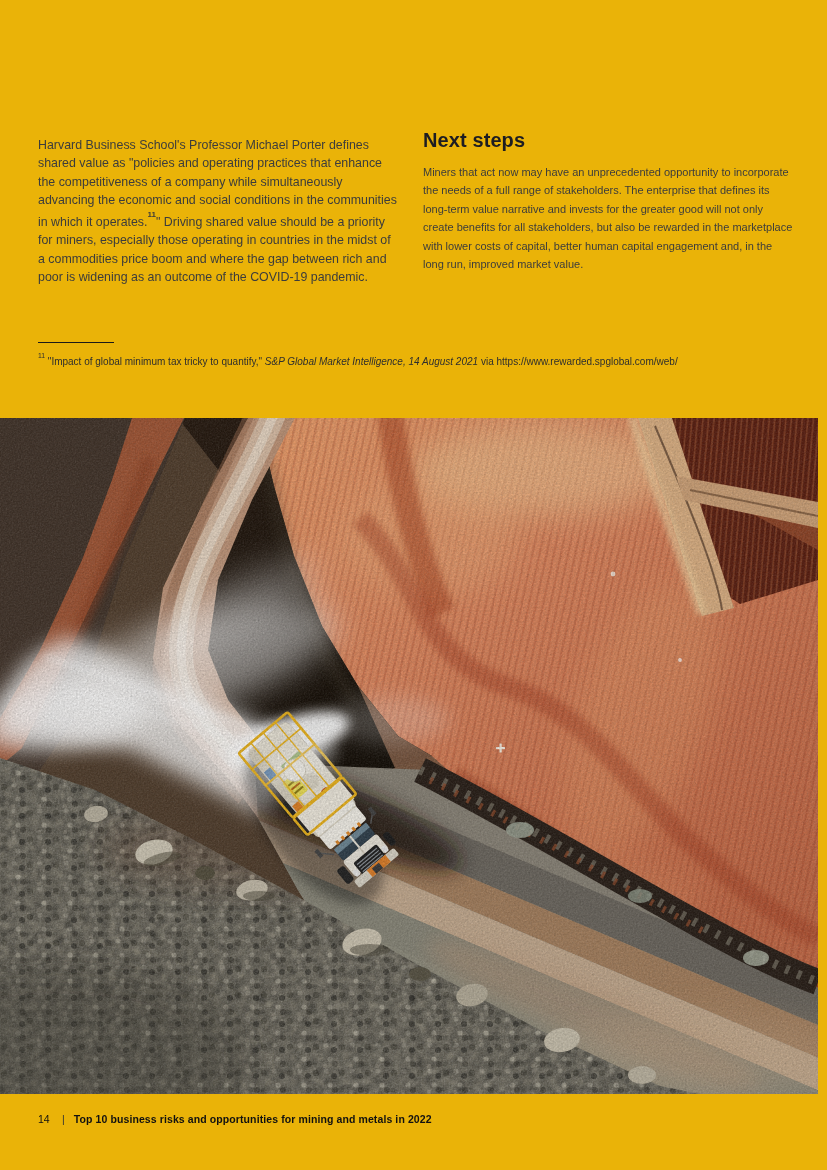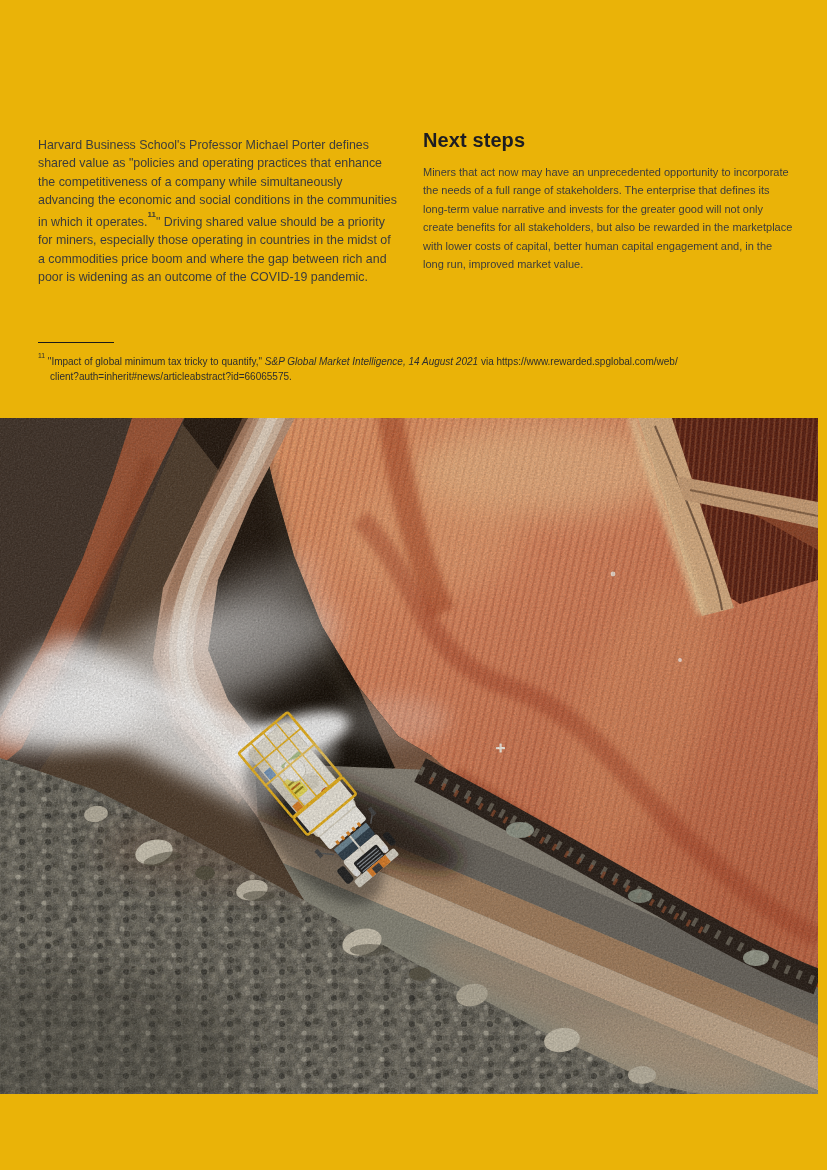--- a/index.html
+++ b/index.html
@@ -55,21 +55,20 @@
   </div>
 
   <div class="col-right">
     <h2>Next steps</h2>
     <p>Miners that act now may have an unprecedented opportunity to incorporate the needs of a full range of stakeholders. The enterprise that defines its long-term value narrative and invests for the greater good will not only create benefits for all stakeholders, but also be rewarded in the marketplace with lower costs of capital, better human capital engagement and, in the long run, improved market value.</p>
   </div>
 
   <div class="footnote-rule"></div>
   <div class="footnote">
     <div><sup>11</sup><span> "Impact of global minimum tax tricky to quantify," </span><em>S&amp;P Global Market Intelligence, 14 August 2021</em><span> via https://www.rewarded.spglobal.com/web/</span></div>
-    <div class="fn-line2">client?auth=inherit#news/articleabstract?id=66065575.</div>
   </div>
 
   <div class="photo-wrap">
     <svg width="818" height="676" viewBox="0 0 818 676" xmlns="http://www.w3.org/2000/svg">
       <defs>
         <linearGradient id="wallGrad" x1="0" y1="0" x2="0.75" y2="1">
           <stop offset="0" stop-color="#eda06c"></stop>
           <stop offset="0.4" stop-color="#e08a61"></stop>
           <stop offset="0.75" stop-color="#d07752"></stop>
           <stop offset="1" stop-color="#c56c49"></stop>
@@ -303,14 +302,19 @@
         <rect x="-32" y="-16" width="64" height="22" rx="2" fill="none" stroke="#eab31e" stroke-width="2.6"></rect>
       </g>
 
       <ellipse cx="300" cy="345" rx="42" ry="16" fill="#ffffff" opacity="0.3" filter="url(#b6)" transform="rotate(-20 300 345)"></ellipse>
 
       <rect x="0" y="0" width="818" height="676" filter="url(#grainD)" opacity="0.3"></rect>
       <rect x="0" y="0" width="818" height="676" filter="url(#grainL)" opacity="0.18"></rect>
     </svg>
   </div>
 
+  <div class="footer">
+    <span class="pgnum">14</span>
+    <span class="sep">|</span>
+    <span class="rpt">Top 10 business risks and opportunities for mining and metals in 2022</span>
+  </div>
 
 </div>
 
 </body></html>

